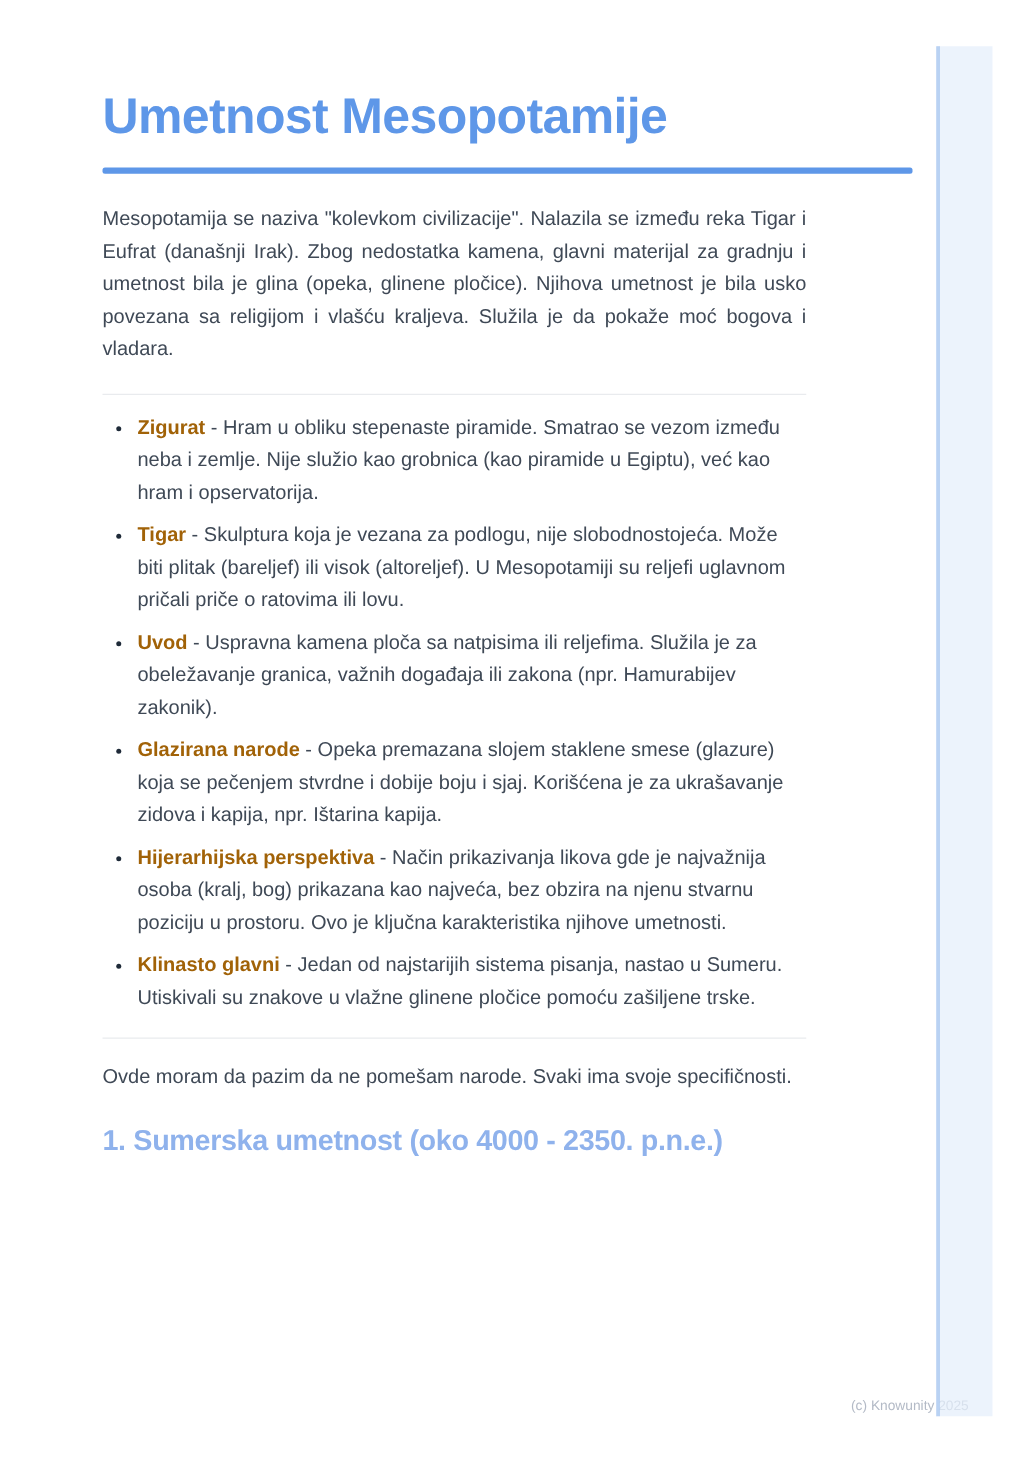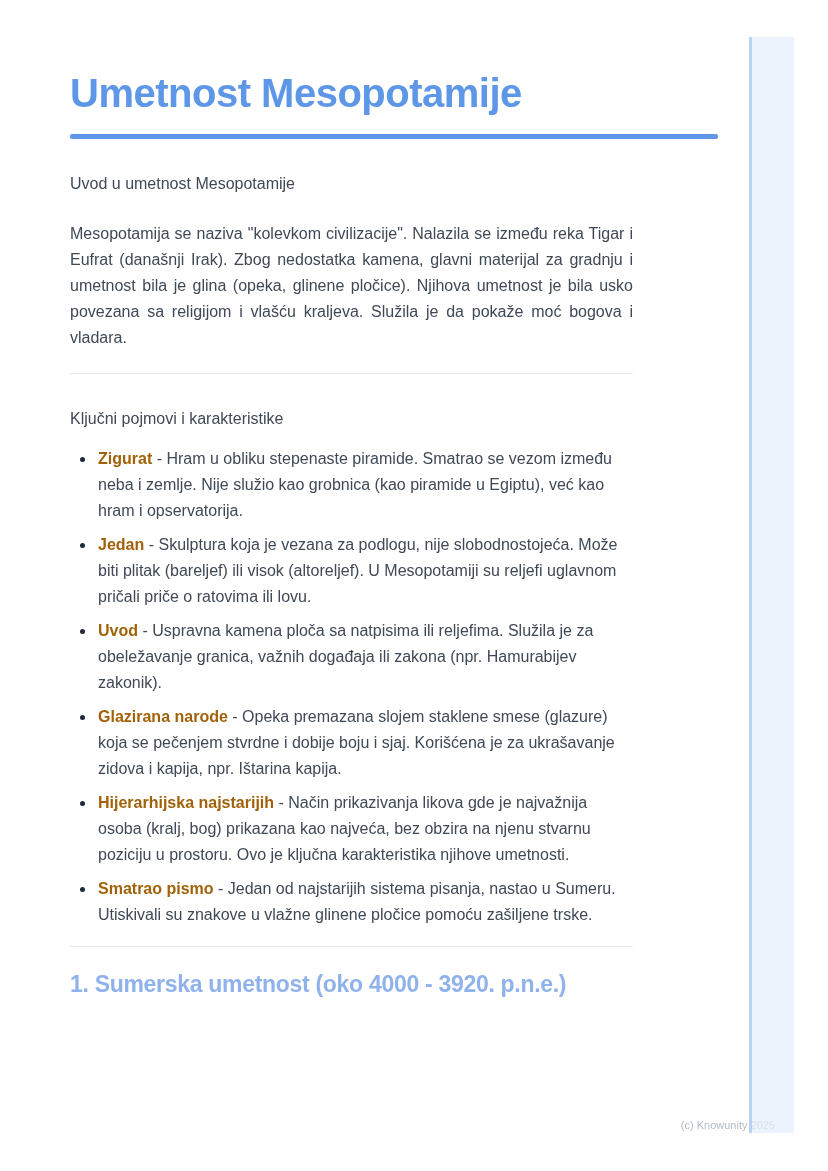--- a/index.html
+++ b/index.html
@@ -6,21 +6,21 @@
   .page {
     position: relative;
     width: 828px;
     height: 1171px;
     background: #ffffff;
     overflow: hidden;
     font-family: "Liberation Sans", sans-serif;
   }
   .doc {
     position: absolute;
-    left: 70px;
+    left: 82px;
     top: 0;
     width: 648px;
   }
   .doc-title {
     margin: 0;
     padding-top: 72px;
     font-size: 40px;
     line-height: 42px;
     font-weight: 700;
     letter-spacing: -0.5px;
@@ -94,60 +94,59 @@
 <body>
 
 <div class="page">
   <div class="doc">
 
     <h1 class="doc-title">Umetnost Mesopotamije</h1>
     <div class="title-rule"></div>
 
     <div class="body-col">
 
-      <p class="section-label">Uvod u umetnost Mesopotamije</p>
 
       <p class="intro-para">Mesopotamija se naziva "kolevkom civilizacije". Nalazila se između reka Tigar i Eufrat (današnji Irak). Zbog nedostatka kamena, glavni materijal za gradnju i umetnost bila je glina (opeka, glinene pločice). Njihova umetnost je bila usko povezana sa religijom i vlašću kraljeva. Služila je da pokaže moć bogova i vladara.</p>
 
       <hr class="divider">
 
-      <p class="section-label">Ključni pojmovi i karakteristike</p>
 
       <ul class="terms-list">
         <li>
           <strong class="term">Zigurat</strong>
           <span>- Hram u obliku stepenaste piramide. Smatrao se vezom između neba i zemlje. Nije služio kao grobnica (kao piramide u Egiptu), već kao hram i opservatorija.</span>
         </li>
         <li>
-          <strong class="term">Jedan</strong>
+          <strong class="term">Tigar</strong>
           <span>- Skulptura koja je vezana za podlogu, nije slobodnostojeća. Može biti plitak (bareljef) ili visok (altoreljef). U Mesopotamiji su reljefi uglavnom pričali priče o ratovima ili lovu.</span>
         </li>
         <li>
           <strong class="term">Uvod</strong>
           <span>- Uspravna kamena ploča sa natpisima ili reljefima. Služila je za obeležavanje granica, važnih događaja ili zakona (npr. Hamurabijev zakonik).</span>
         </li>
         <li>
           <strong class="term">Glazirana narode</strong>
           <span>- Opeka premazana slojem staklene smese (glazure) koja se pečenjem stvrdne i dobije boju i sjaj. Korišćena je za ukrašavanje zidova i kapija, npr. Ištarina kapija.</span>
         </li>
         <li>
-          <strong class="term">Hijerarhijska najstarijih</strong>
+          <strong class="term">Hijerarhijska perspektiva</strong>
           <span>- Način prikazivanja likova gde je najvažnija osoba (kralj, bog) prikazana kao najveća, bez obzira na njenu stvarnu poziciju u prostoru. Ovo je ključna karakteristika njihove umetnosti.</span>
         </li>
         <li>
-          <strong class="term">Smatrao pismo</strong>
+          <strong class="term">Klinasto glavni</strong>
           <span>- Jedan od najstarijih sistema pisanja, nastao u Sumeru. Utiskivali su znakove u vlažne glinene pločice pomoću zašiljene trske.</span>
         </li>
       </ul>
 
       <hr class="divider divider-2">
 
 
+      <p class="note-para">Ovde moram da pazim da ne pomešam narode. Svaki ima svoje specifičnosti.</p>
 
-      <h2 class="section-heading">1. Sumerska umetnost (oko 4000 - 3920. p.n.e.)</h2>
+      <h2 class="section-heading">1. Sumerska umetnost (oko 4000 - 2350. p.n.e.)</h2>
 
     </div>
   </div>
 
   <div class="page-footer">(c) Knowunity 2025</div>
 
   <div class="side-bar"></div>
 </div>
 
 </body></html>

